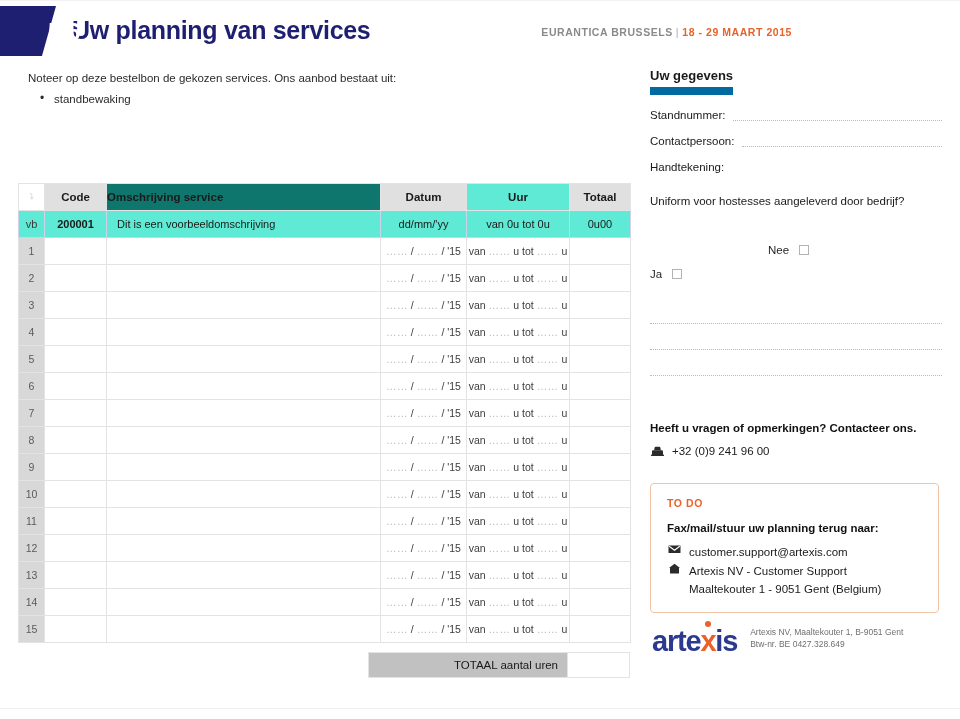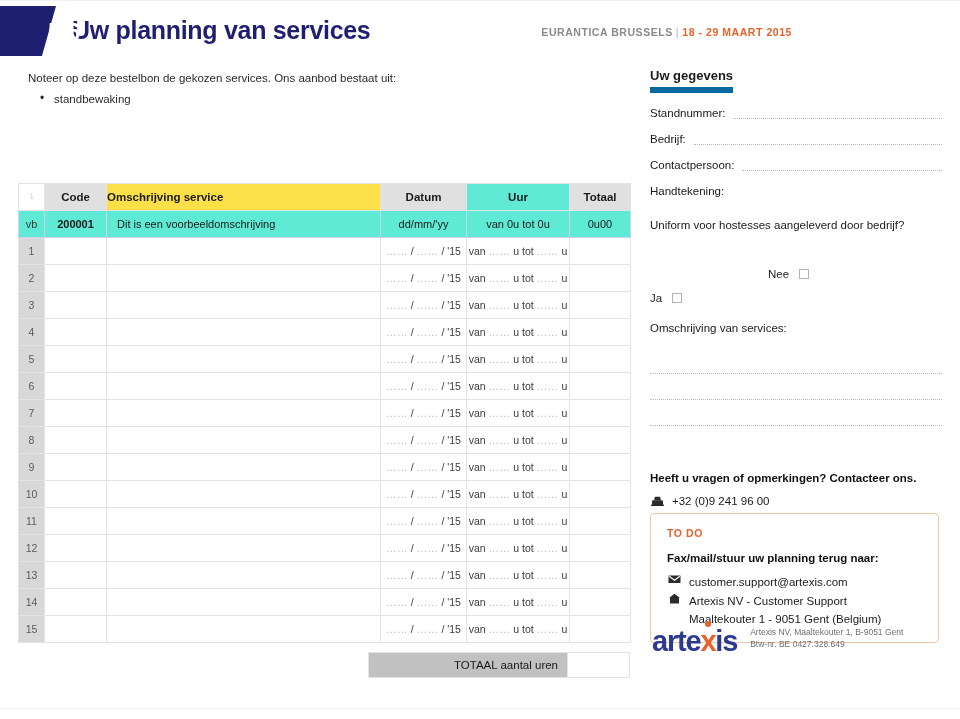--- a/index.html
+++ b/index.html
@@ -107,21 +107,21 @@
   }
   th.h-corner { background:#ffffff; border-color:#e9e9e9; position:relative; }
   th.h-corner .corner-glyph {
     display:block;
     font-size:8px;
     color:#d8d8d8;
     line-height:1;
     text-align:center;
   }
   th.h-code { background:#e0e0e0; }
-  th.h-desc { background:#fde047; text-align:left; padding-left:10px; }
+  th.h-desc { background:#0f766e; text-align:left; padding-left:10px; }
   th.h-date { background:#e0e0e0; }
   th.h-uur  { background:#5eead4; }
   th.h-tot  { background:#e0e0e0; }
 
   tr.example-row td {
     background:#5eead4;
     border-color:#cfd2ec;
     font-size:11px;
     color:#1a1a1a;
   }
@@ -176,21 +176,21 @@
   .right-panel {
     position:absolute;
     left:650px; top:66px;
     width:292px;
   }
   .rp-title {
     font-size:13px;
     font-weight:bold;
     color:#1a1a1a;
     padding-bottom:4px;
-    border-bottom:6px solid #0369a1;
+    border-bottom:8px solid #0369a1;
     display:inline-block;
     margin-bottom:14px;
   }
   .field-row {
     display:flex;
     align-items:flex-end;
     margin-bottom:14px;
     font-size:11.5px;
     color:#1a1a1a;
   }
@@ -240,21 +240,21 @@
     display:inline-flex;
     width:15px;
     justify-content:center;
     margin-right:7px;
     flex-shrink:0;
   }
 
   
   .todo-box {
     position:absolute;
-    left:650px; top:513px;
+    left:650px; top:483px;
     width:289px;
     border:1px solid #f0c4a4;
     border-radius:4px;
     padding:13px 16px 14px 16px;
   }
   .todo-title {
     font-size:10.5px;
     font-weight:bold;
     color:#e8622a;
     letter-spacing:0.6px;
@@ -512,24 +512,20 @@
 
 <div class="right-panel">
   <div class="rp-title">Uw gegevens</div>
 
   <div id="fields-host">
       <div class="field-row">
         <span class="field-label bold">Standnummer:</span>
         <span class="field-line"></span>
       </div>
       <div class="field-row">
-        <span class="field-label">Bedrijf:</span>
-        <span class="field-line"></span>
-      </div>
-      <div class="field-row">
         <span class="field-label">Contactpersoon:</span>
         <span class="field-line"></span>
       </div>
       <div class="field-row no-line">
         <span class="field-label">Handtekening:</span>
         <span class="field-line"></span>
       </div>
     </div>
 
   <div class="q-text">Uniform voor hostesses aangeleverd door bedrijf?</div>
@@ -538,21 +534,20 @@
     <div class="choice choice-ja">
       <span>Ja</span>
       <span class="cb"></span>
     </div>
     <div class="choice">
       <span>Nee</span>
       <span class="cb"></span>
     </div>
   </div>
 
-  <div class="svc-label">Omschrijving van services:</div>
   <div class="svc-line"></div>
   <div class="svc-line"></div>
   <div class="svc-line"></div>
 
   <div class="contact-block">
     <div class="contact-q">Heeft u vragen of opmerkingen? Contacteer ons.</div>
     <div class="contact-phone">
       <span class="ic">
         <svg width="13" height="11" viewBox="0 0 13 11">
           <rect x="1" y="4.2" width="11" height="5.2" rx="1.1" fill="#2b2b2b"></rect>

